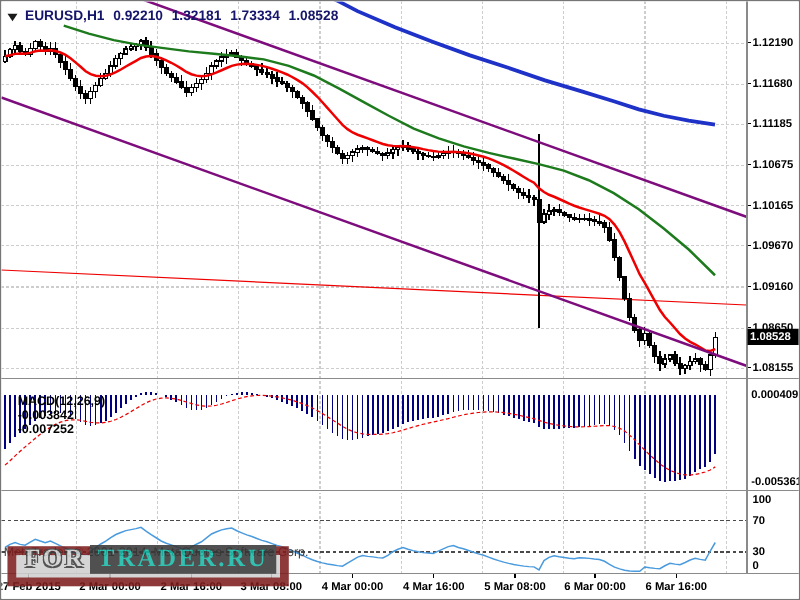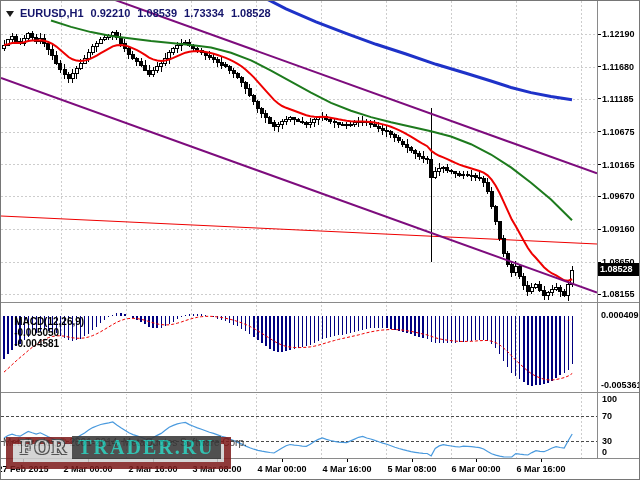--- a/index.html
+++ b/index.html
@@ -574,29 +574,29 @@
         <line x1="0" y1="392.5" x2="640" y2="392.5" stroke="#ffffff" shape-rendering="crispEdges"></line>
         <line x1="0" y1="457.5" x2="640" y2="457.5" stroke="#8a8a8a" shape-rendering="crispEdges"></line>
         <line x1="596.5" y1="0" x2="596.5" y2="457" stroke="#8a8a8a" shape-rendering="crispEdges"></line>
       </g>
   </svg>
 
   <div class="title-row">
     <div class="tri"></div>
     <span>EURUSD,H1</span>
     <span>0.92210</span>
-    <span>1.08539</span>
+    <span>1.32181</span>
     <span>1.73334</span>
     <span>1.08528</span>
   </div>
 
   <div class="pane-label" style="left:2px;top:304px;">
     <span>MACD(12,26,9)</span>
-    <span>-0.005050</span>
-    <span>-0.004581</span>
+    <span>-0.003842</span>
+    <span>-0.007252</span>
   </div>
 
 
   <div class="axis-val" style="top:309px;">0.000409</div>
   <div class="axis-val" style="top:379px;">-0.005361</div>
 
   <div class="copyright">MetaTrader, © 2001-2014, MetaQuotes Software Corp.</div>
 
   <div class="watermark">
     <div class="wm-for">FOR</div>

